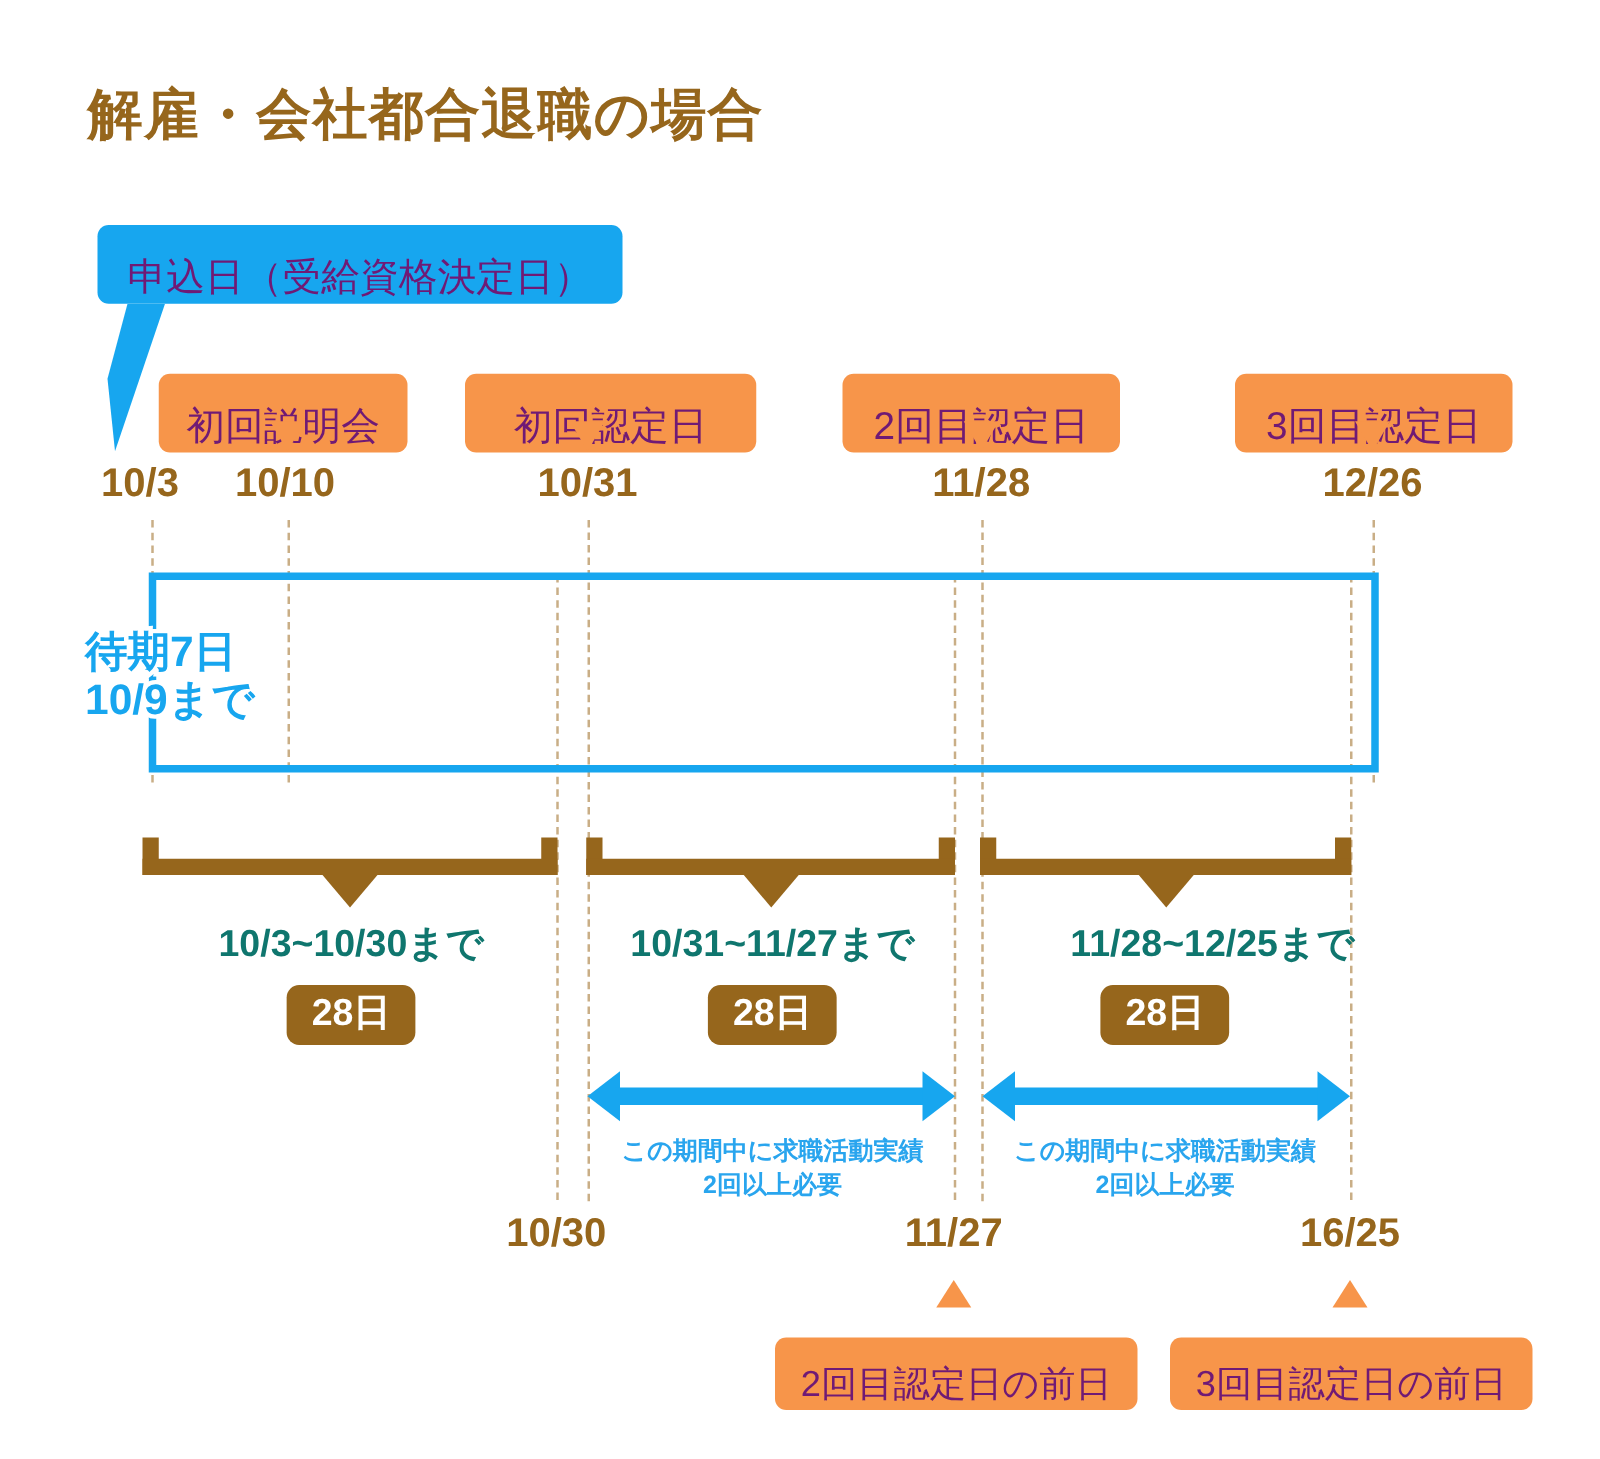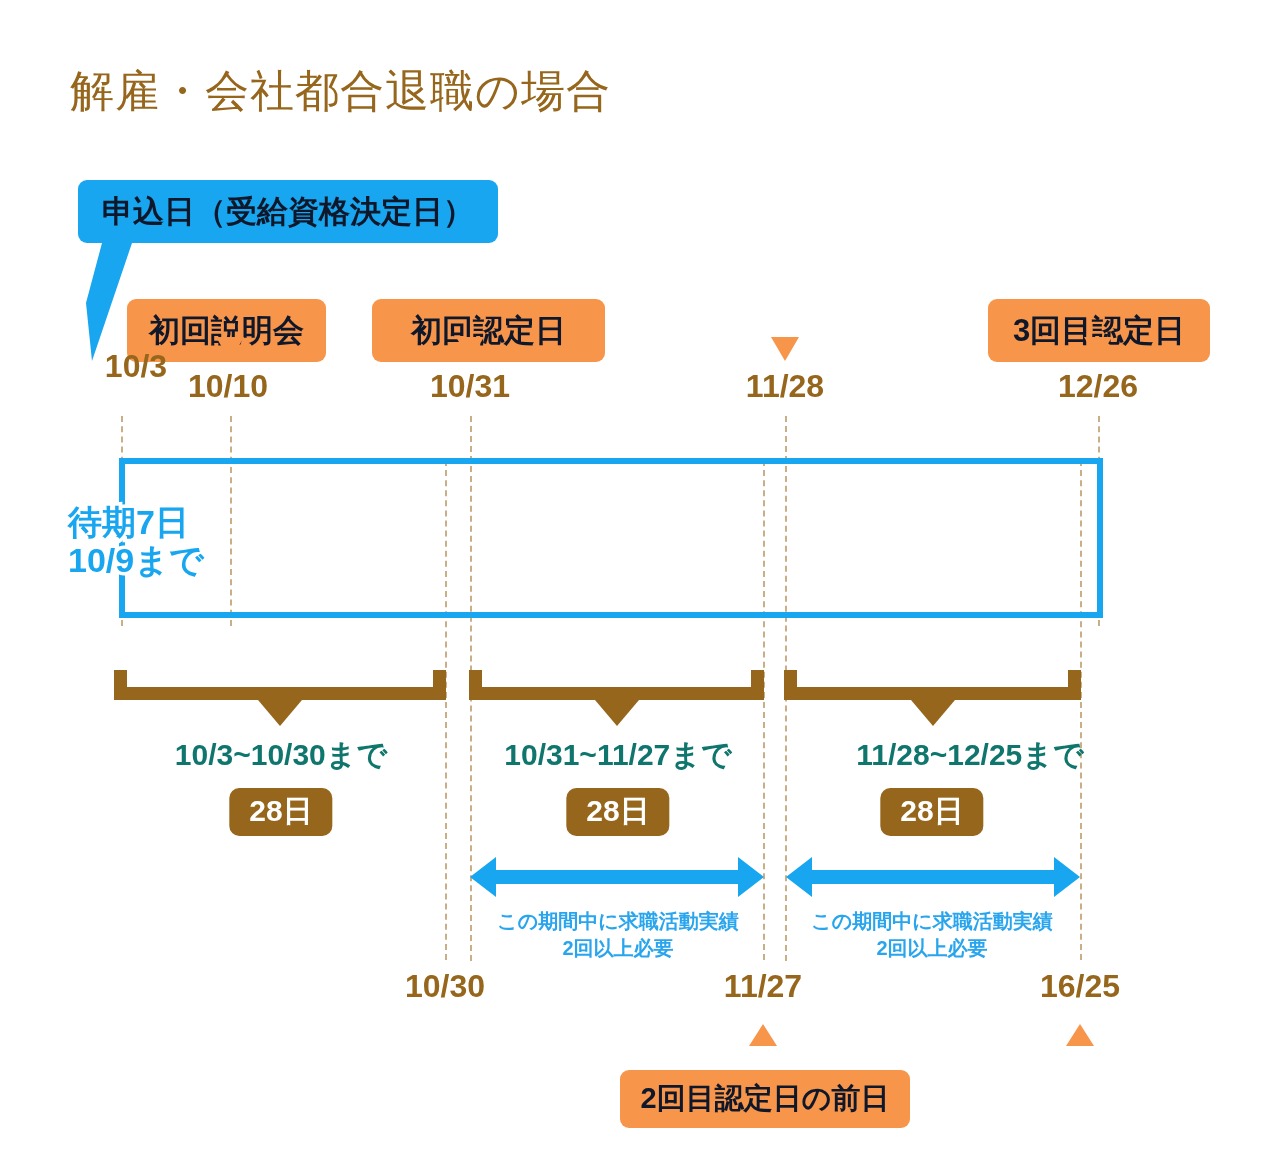--- a/index.html
+++ b/index.html
@@ -7,31 +7,31 @@
     width:1280px;height:1167px;
     background:#ffffff;
     font-family:"Liberation Sans","DejaVu Sans",sans-serif;
     position:relative;overflow:hidden;
   }
   #stage{position:absolute;left:0;top:0;width:1280px;height:1167px;}
 
   
   .title{
     position:absolute;left:70px;top:62px;
-    font-size:44px;font-weight:400;letter-spacing:1px;
+    font-size:44px;font-weight:700;letter-spacing:1px;
     color:#96661c;white-space:nowrap;
   }
 
   
   .callout{
     position:absolute;
     border-radius:9px;
-    color:#0f172a;
-    font-weight:700;
-    display:flex;align-items:center;justify-content:center;
+    color:#701a75;
+    font-weight:400;
+    display:flex;align-items:flex-end;justify-content:center;
     white-space:nowrap;
     box-sizing:border-box;
   }
   .callout.blue{background:#17a6ef;}
   .callout.orange{background:#f7954a;margin-top:25px;}
 
   
   .tail-down{
     position:absolute;width:0;height:0;
     border-left:14px solid transparent;
@@ -154,28 +154,31 @@
   <div class="callout orange" style="left:127px;top:274px;width:199px;height:63px;font-size:31px;">
     <span>初回説明会</span>
   </div>
   <div class="tail-down orange" style="left:216px;top:337px;"></div>
 
   <div class="callout orange" style="left:372px;top:274px;width:233px;height:63px;font-size:31px;">
     <span>初回認定日</span>
   </div>
   <div class="tail-down orange" style="left:456px;top:337px;"></div>
 
+  <div class="callout orange" style="left:674px;top:274px;width:222px;height:63px;font-size:31px;">
+    <span>2回目認定日</span>
+  </div>
   <div class="tail-down orange" style="left:771px;top:337px;"></div>
 
   <div class="callout orange" style="left:988px;top:274px;width:222px;height:63px;font-size:31px;">
     <span>3回目認定日</span>
   </div>
   <div class="tail-down orange" style="left:1084px;top:337px;"></div>
 
-  <div class="date-top" style="left:112px;top:348px;margin-left:24px;">10/3</div>
+  <div class="date-top" style="left:112px;top:368px;">10/3</div>
   <div class="date-top" style="left:228px;top:368px;">10/10</div>
   <div class="date-top" style="left:470px;top:368px;">10/31</div>
   <div class="date-top" style="left:785px;top:368px;">11/28</div>
   <div class="date-top" style="left:1098px;top:368px;">12/26</div>
 
   <div class="vline" style="left:121px;top:416px;height:210px;"></div>
   <div class="vline" style="left:230px;top:416px;height:210px;"></div>
   <div class="vline" style="left:470px;top:416px;height:545px;"></div>
   <div class="vline" style="left:785px;top:416px;height:545px;"></div>
   <div class="vline" style="left:1098px;top:416px;height:210px;"></div>
@@ -243,14 +246,17 @@
   <div class="date-bottom" style="left:445px;top:968px;">10/30</div>
   <div class="date-bottom" style="left:763px;top:968px;">11/27</div>
   <div class="date-bottom" style="left:1080px;top:968px;">16/25</div>
 
   <div class="tail-up" style="left:749px;top:1024px;"></div>
   <div class="callout orange" style="left:620px;top:1045px;width:290px;height:58px;font-size:29px;">
     <span>2回目認定日の前日</span>
   </div>
 
   <div class="tail-up" style="left:1066px;top:1024px;"></div>
+  <div class="callout orange" style="left:936px;top:1045px;width:290px;height:58px;font-size:29px;">
+    <span>3回目認定日の前日</span>
+  </div>
 
 </div>
 
 </body></html>

